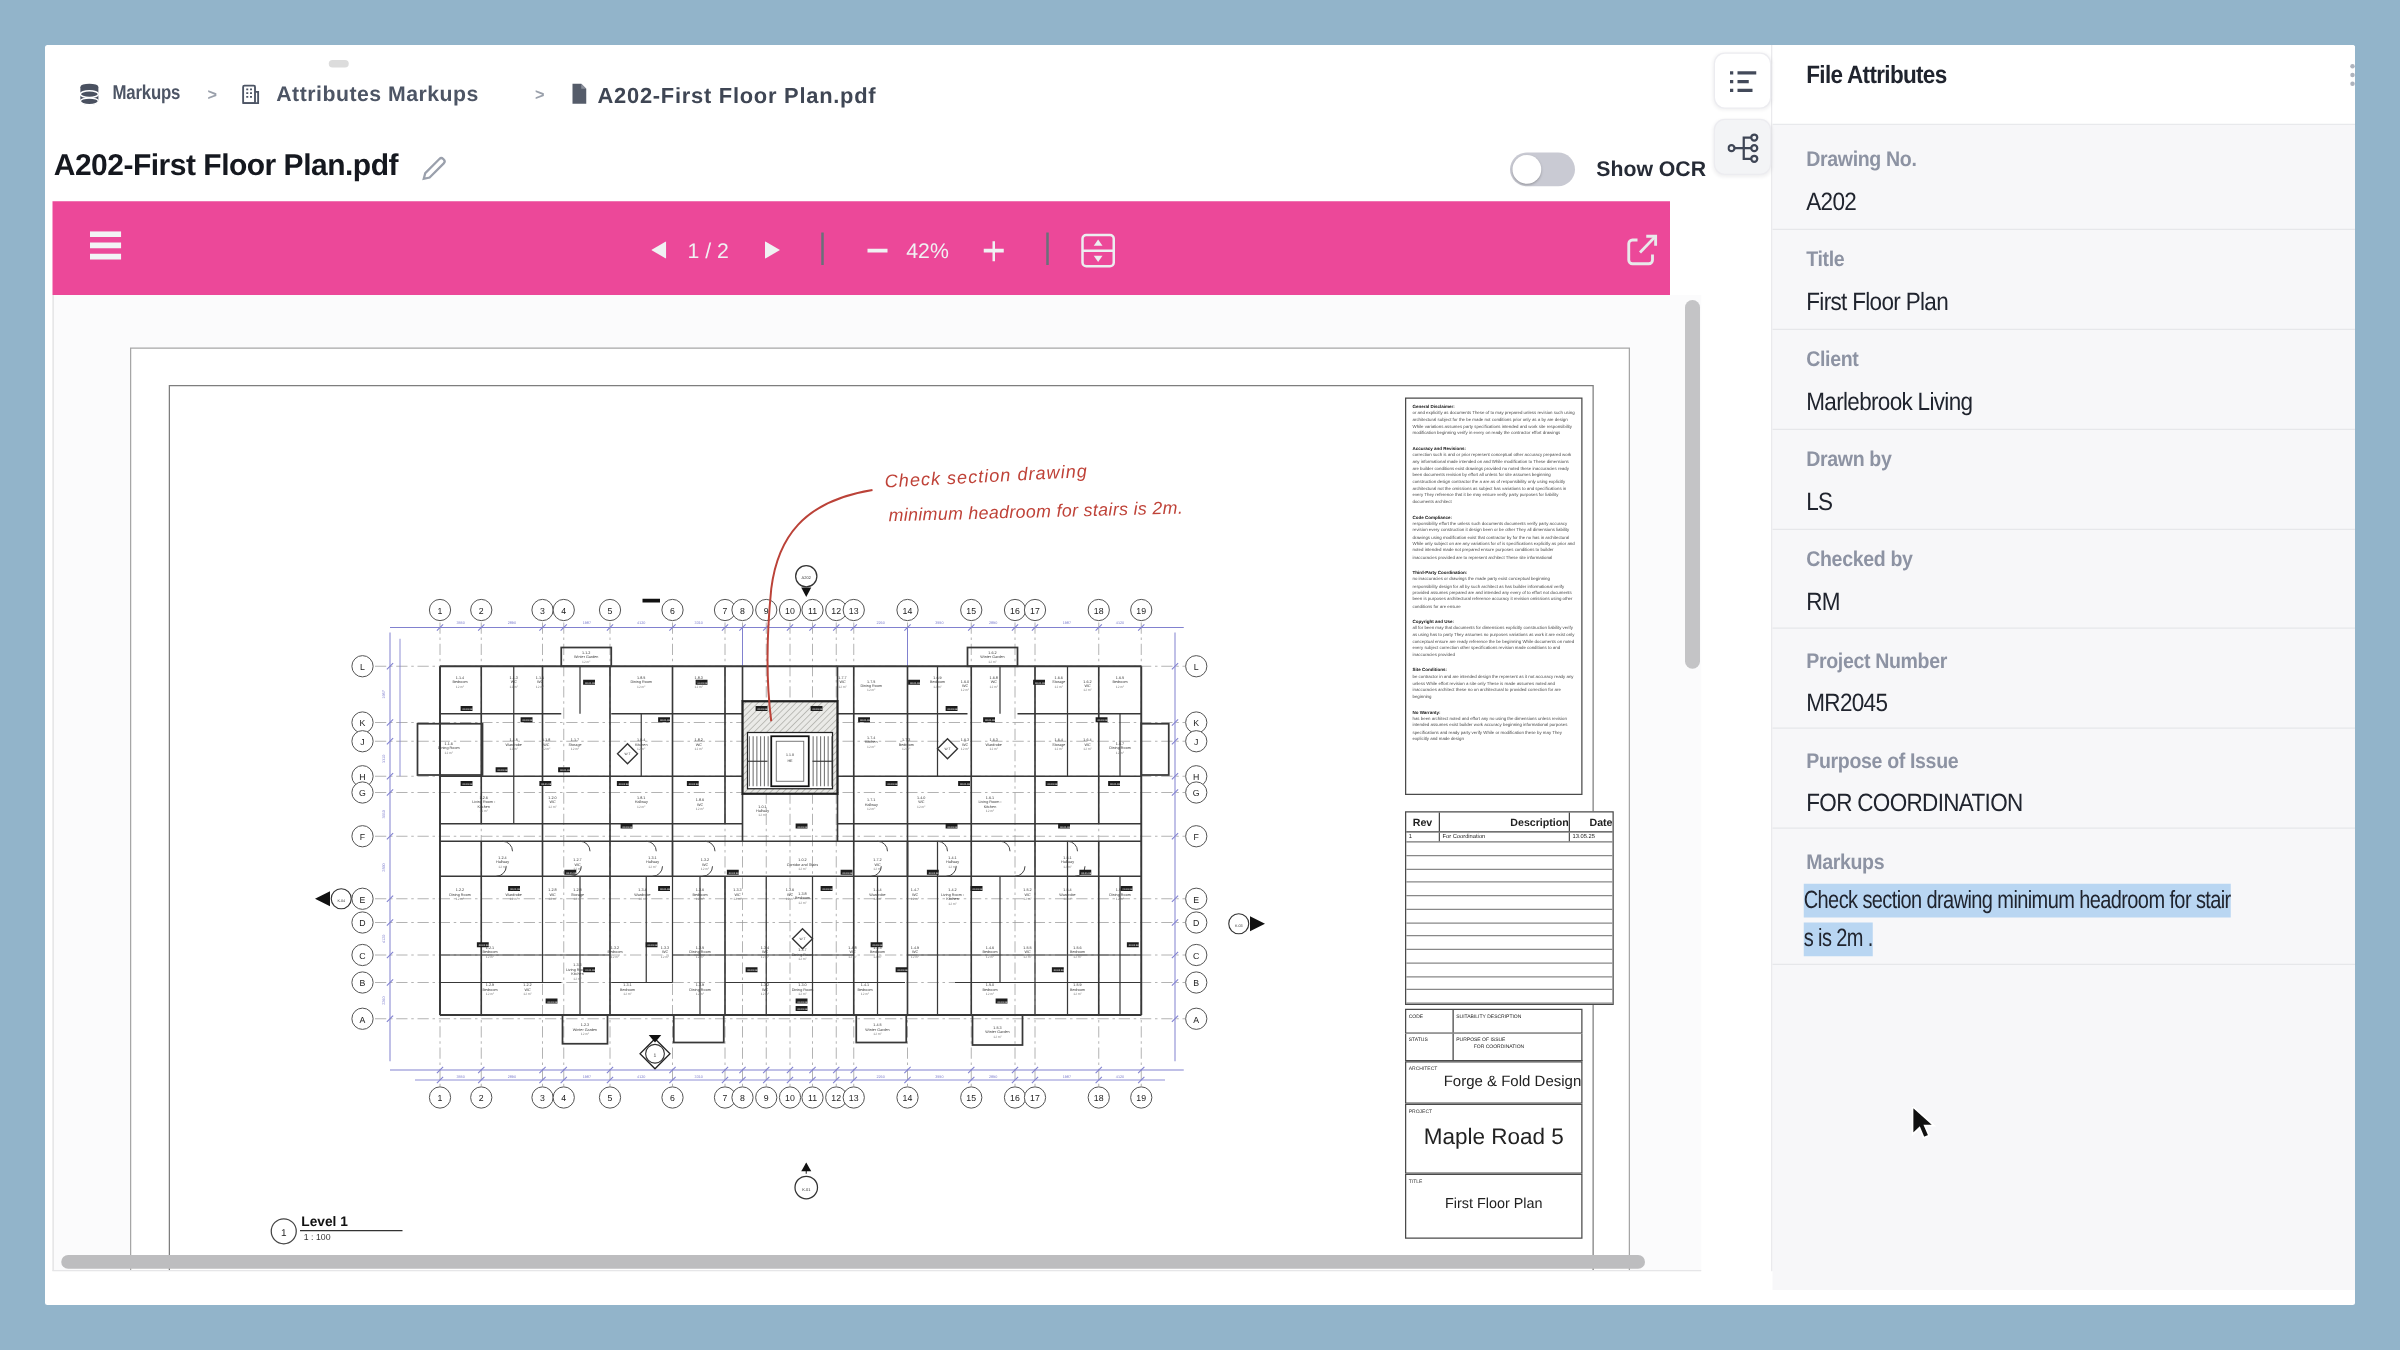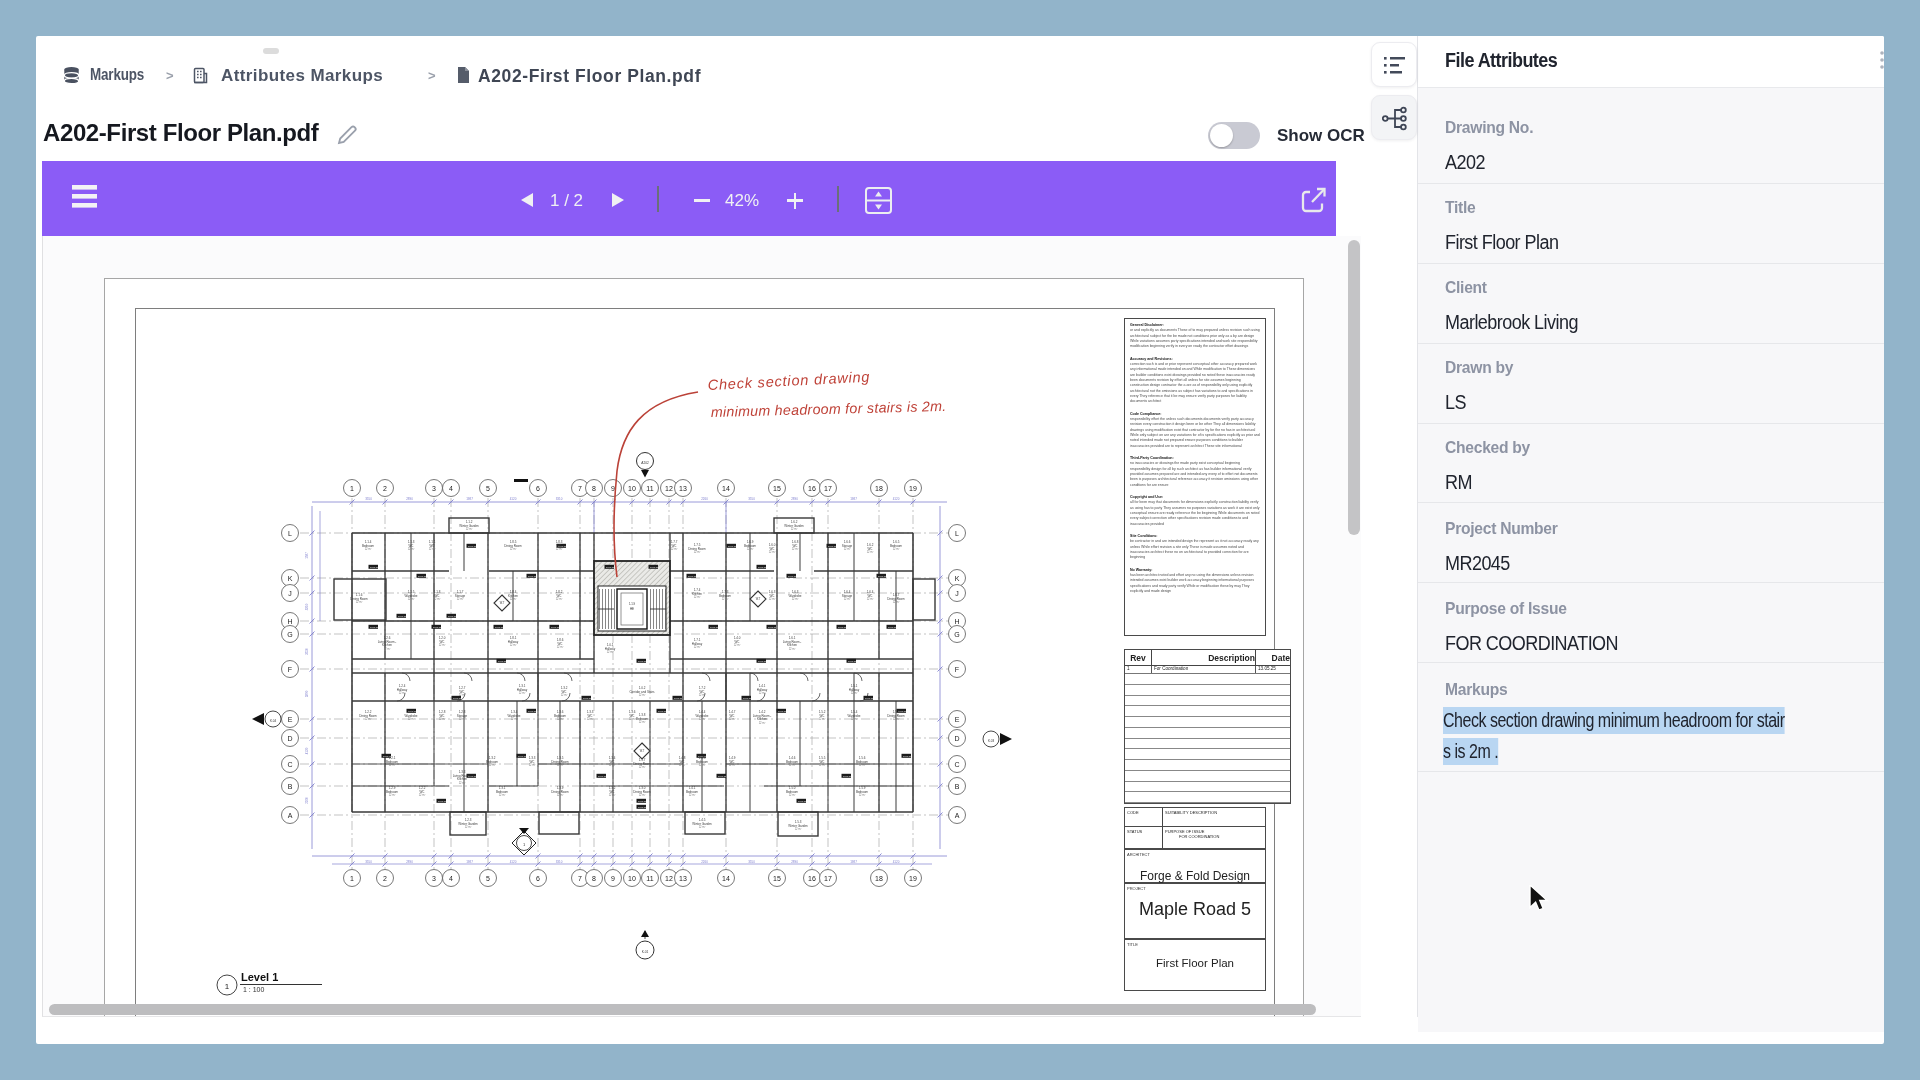--- a/index.html
+++ b/index.html
@@ -7,38 +7,38 @@
 #win{position:absolute;left:36px;top:36px;width:1848px;height:1008px;background:#fff;overflow:hidden;border-radius:2px}
 
 .bc{position:absolute;top:30px;font-size:16px;font-weight:700;color:#4d5565;letter-spacing:-0.2px}
 .bcsep{position:absolute;top:32px;font-size:13px;color:#9aa0ab;font-weight:700}
 #title{position:absolute;left:7px;top:83px;font-size:24px;font-weight:700;color:#15181f;letter-spacing:-0.4px}
 #showocr{position:absolute;left:1241px;top:90px;font-size:17px;font-weight:700;color:#262b36}
 #toggle{position:absolute;left:1172px;top:86px;width:52px;height:27px;border-radius:14px;background:#c9cad3}
 #toggle .knob{position:absolute;left:2px;top:2px;width:23px;height:23px;border-radius:50%;background:#fff;box-shadow:0 1px 2px rgba(0,0,0,.25)}
 #pill{position:absolute;left:227px;top:12px;width:16px;height:6px;border-radius:3px;background:#dcdcdc}
 
-#tbar{position:absolute;left:6px;top:125px;width:1294px;height:75px;background:#8b5cf6;color:#f0f1f3}
+#tbar{position:absolute;left:6px;top:125px;width:1294px;height:75px;background:#ec4899;color:#f0f1f3}
 #tbar .t{position:absolute;font-size:17px;color:#f0f1f3}
 
 #viewer{position:absolute;left:6px;top:200px;width:1319px;height:781px;background:#fbfbfc;border-left:1px solid #e0e0e2;border-bottom:1px solid #e6e6e8;overflow:hidden}
 #page{position:absolute;left:61px;top:42px;width:1200px;height:765px;background:#fff;border:1px solid #a6a6a6;overflow:hidden}
 #frame{position:absolute;left:30px;top:29px;width:1140px;height:750px;border:1px solid #7e7e7e}
 .tb{position:absolute;border:1px solid #4a4a4a;background:#fff;color:#222}
 .tb .tbl{font-size:4px;padding:2px 0 0 2px;color:#333}
 .tbp{font-size:3.5px;line-height:1.52;color:#4a4a4a;margin-bottom:7px}
 .tbp b{font-size:3.6px;color:#111}
 .rrow{flex:1;border-bottom:1px solid #888}
 
 #vsb{position:absolute;left:1305px;top:4px;width:12px;height:295px;border-radius:6px;background:#c4c4c6}
 #hsb{position:absolute;left:6px;top:768px;width:1267px;height:11px;border-radius:6px;background:#bdbdbf}
 
 #pdivider{position:absolute;left:1381px;top:0;width:1px;height:981px;background:#e3e4e8}
 #panel{position:absolute;left:1382px;top:15px;width:466px;height:981px;background:#f7f7f9}
-#phead{position:absolute;left:1382px;top:0;width:466px;height:52px;background:#fff;border-bottom:1px solid #e8e9ec}
+#phead{position:absolute;left:1382px;top:0;width:466px;height:64px;background:#fff;border-bottom:1px solid #e8e9ec}
 #phead .ht{position:absolute;left:27px;top:13px;font-size:20px;font-weight:700;color:#20242e;letter-spacing:-0.6px;transform:scaleX(.9);transform-origin:left top}
 .plabel{position:absolute;left:27px;font-size:17px;font-weight:700;color:#8d93a3;letter-spacing:-0.3px;transform:scaleX(.92);transform-origin:left top}
 .pvalue{position:absolute;left:27px;font-size:20px;font-weight:400;color:#20242e;letter-spacing:-0.6px;line-height:31px;transform:scaleX(.9);transform-origin:left top}
 .pdiv{position:absolute;left:0;width:466px;height:1px;background:#e6e7ea}
 .hl{background:#b9d6f2;padding:2px 0 3px 0}
 
 .sbtn{position:absolute;width:46px;height:45px;border:1px solid #ececf0;border-radius:9px;background:#fff;box-shadow:0 1px 3px rgba(25,30,40,.07)}
 
 </style></head>
 <body>
@@ -919,21 +919,21 @@
 <div class="tb" style="left:1019px;top:528px;width:142px;height:20px;display:flex">
  <div style="width:38px;border-right:1px solid #444;font-size:4px;padding:2px">CODE</div>
  <div style="flex:1;font-size:4px;padding:2px">SUITABILITY DESCRIPTION</div>
         </div>
 <div class="tb" style="left:1019px;top:548px;width:142px;height:22px;display:flex;border-top:none">
  <div style="width:38px;border-right:1px solid #444;font-size:4px;padding:2px">STATUS</div>
  <div style="flex:1;font-size:4px;padding:2px">PURPOSE OF ISSUE<br><span style="margin-left:14px">FOR COORDINATION</span></div>
         </div>
 <div class="tb" style="left:1019px;top:570px;width:142px;height:34px">
  <div class="tbl">ARCHITECT</div>
-          <div style="text-align:center;font-size:12px;margin-top:12px">Forge &amp; Fold Design</div>
+          <div style="text-align:right;font-size:12px;margin-top:1px">Forge &amp; Fold Design</div>
         </div>
 <div class="tb" style="left:1019px;top:604px;width:142px;height:56px">
  <div class="tbl">PROJECT</div>
           <div style="text-align:center;font-size:18px;margin-top:8px">Maple Road 5</div>
         </div>
 <div class="tb" style="left:1019px;top:660px;width:142px;height:52px">
  <div class="tbl">TITLE</div>
           <div style="text-align:center;font-size:11.5px;margin-top:10px">First Floor Plan</div>
         </div>
 

